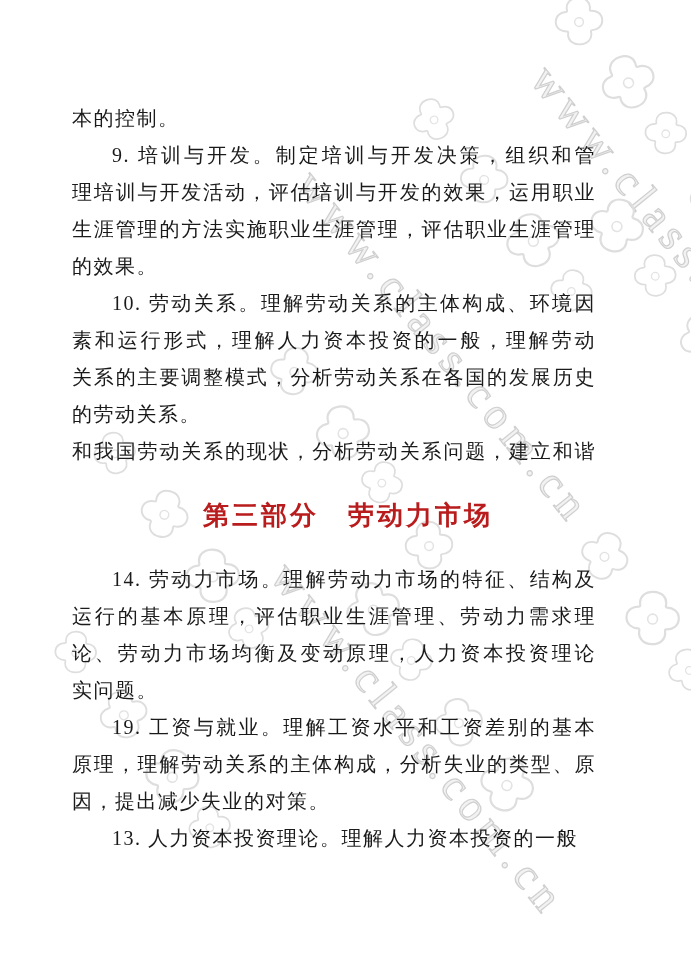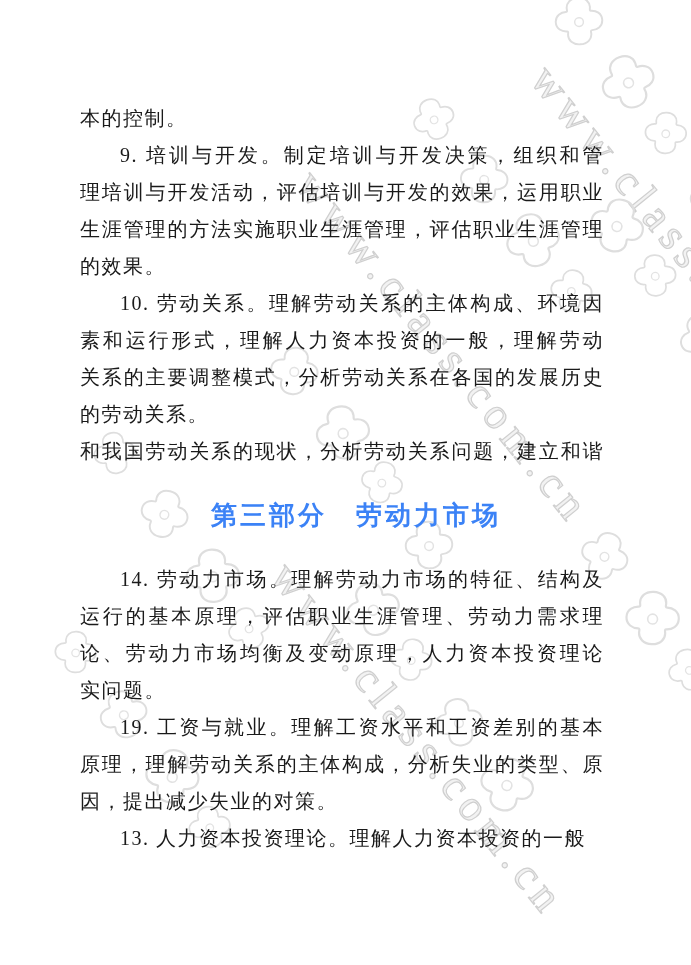--- a/index.html
+++ b/index.html
@@ -26,41 +26,41 @@
     transform:rotate(51deg);
     transform-origin:0 0;
   }
   .wm-cluster { position:absolute; }
   .wm-cluster svg { display:block; }
   .blob { fill:none; stroke:#dedede; stroke-width:2; }
   .blob-hole { fill:none; stroke:#e3e3e3; stroke-width:1.5; }
 
   
   .content {
-    position:absolute; left:80px; top:100px; width:524px; z-index:1;
+    position:absolute; left:72px; top:100px; width:524px; z-index:1;
   }
   .para { margin:0; }
   .line {
     font-size:20px;
     line-height:37px;
     letter-spacing:1.5px;
     text-align:justify;
     text-align-last:left;
     white-space:nowrap;
   }
   .line.fill { text-align-last:justify; white-space:normal; }
   .line.indent { text-indent:2em; }
   .heading {
     font-size:26px;
     font-weight:bold;
     line-height:40px;
     text-align:center;
     letter-spacing:3px;
     margin:26px 0 25px 28px;
-    color:#3b82f6;
+    color:#b91c1c;
   }
 </style>
 </head>
 <body>
 
 <div class="page">
 
   <div class="wm-layer">
 
     <div class="wm-url" style="left:325px; top:160px;">www.class.com.cn</div>

